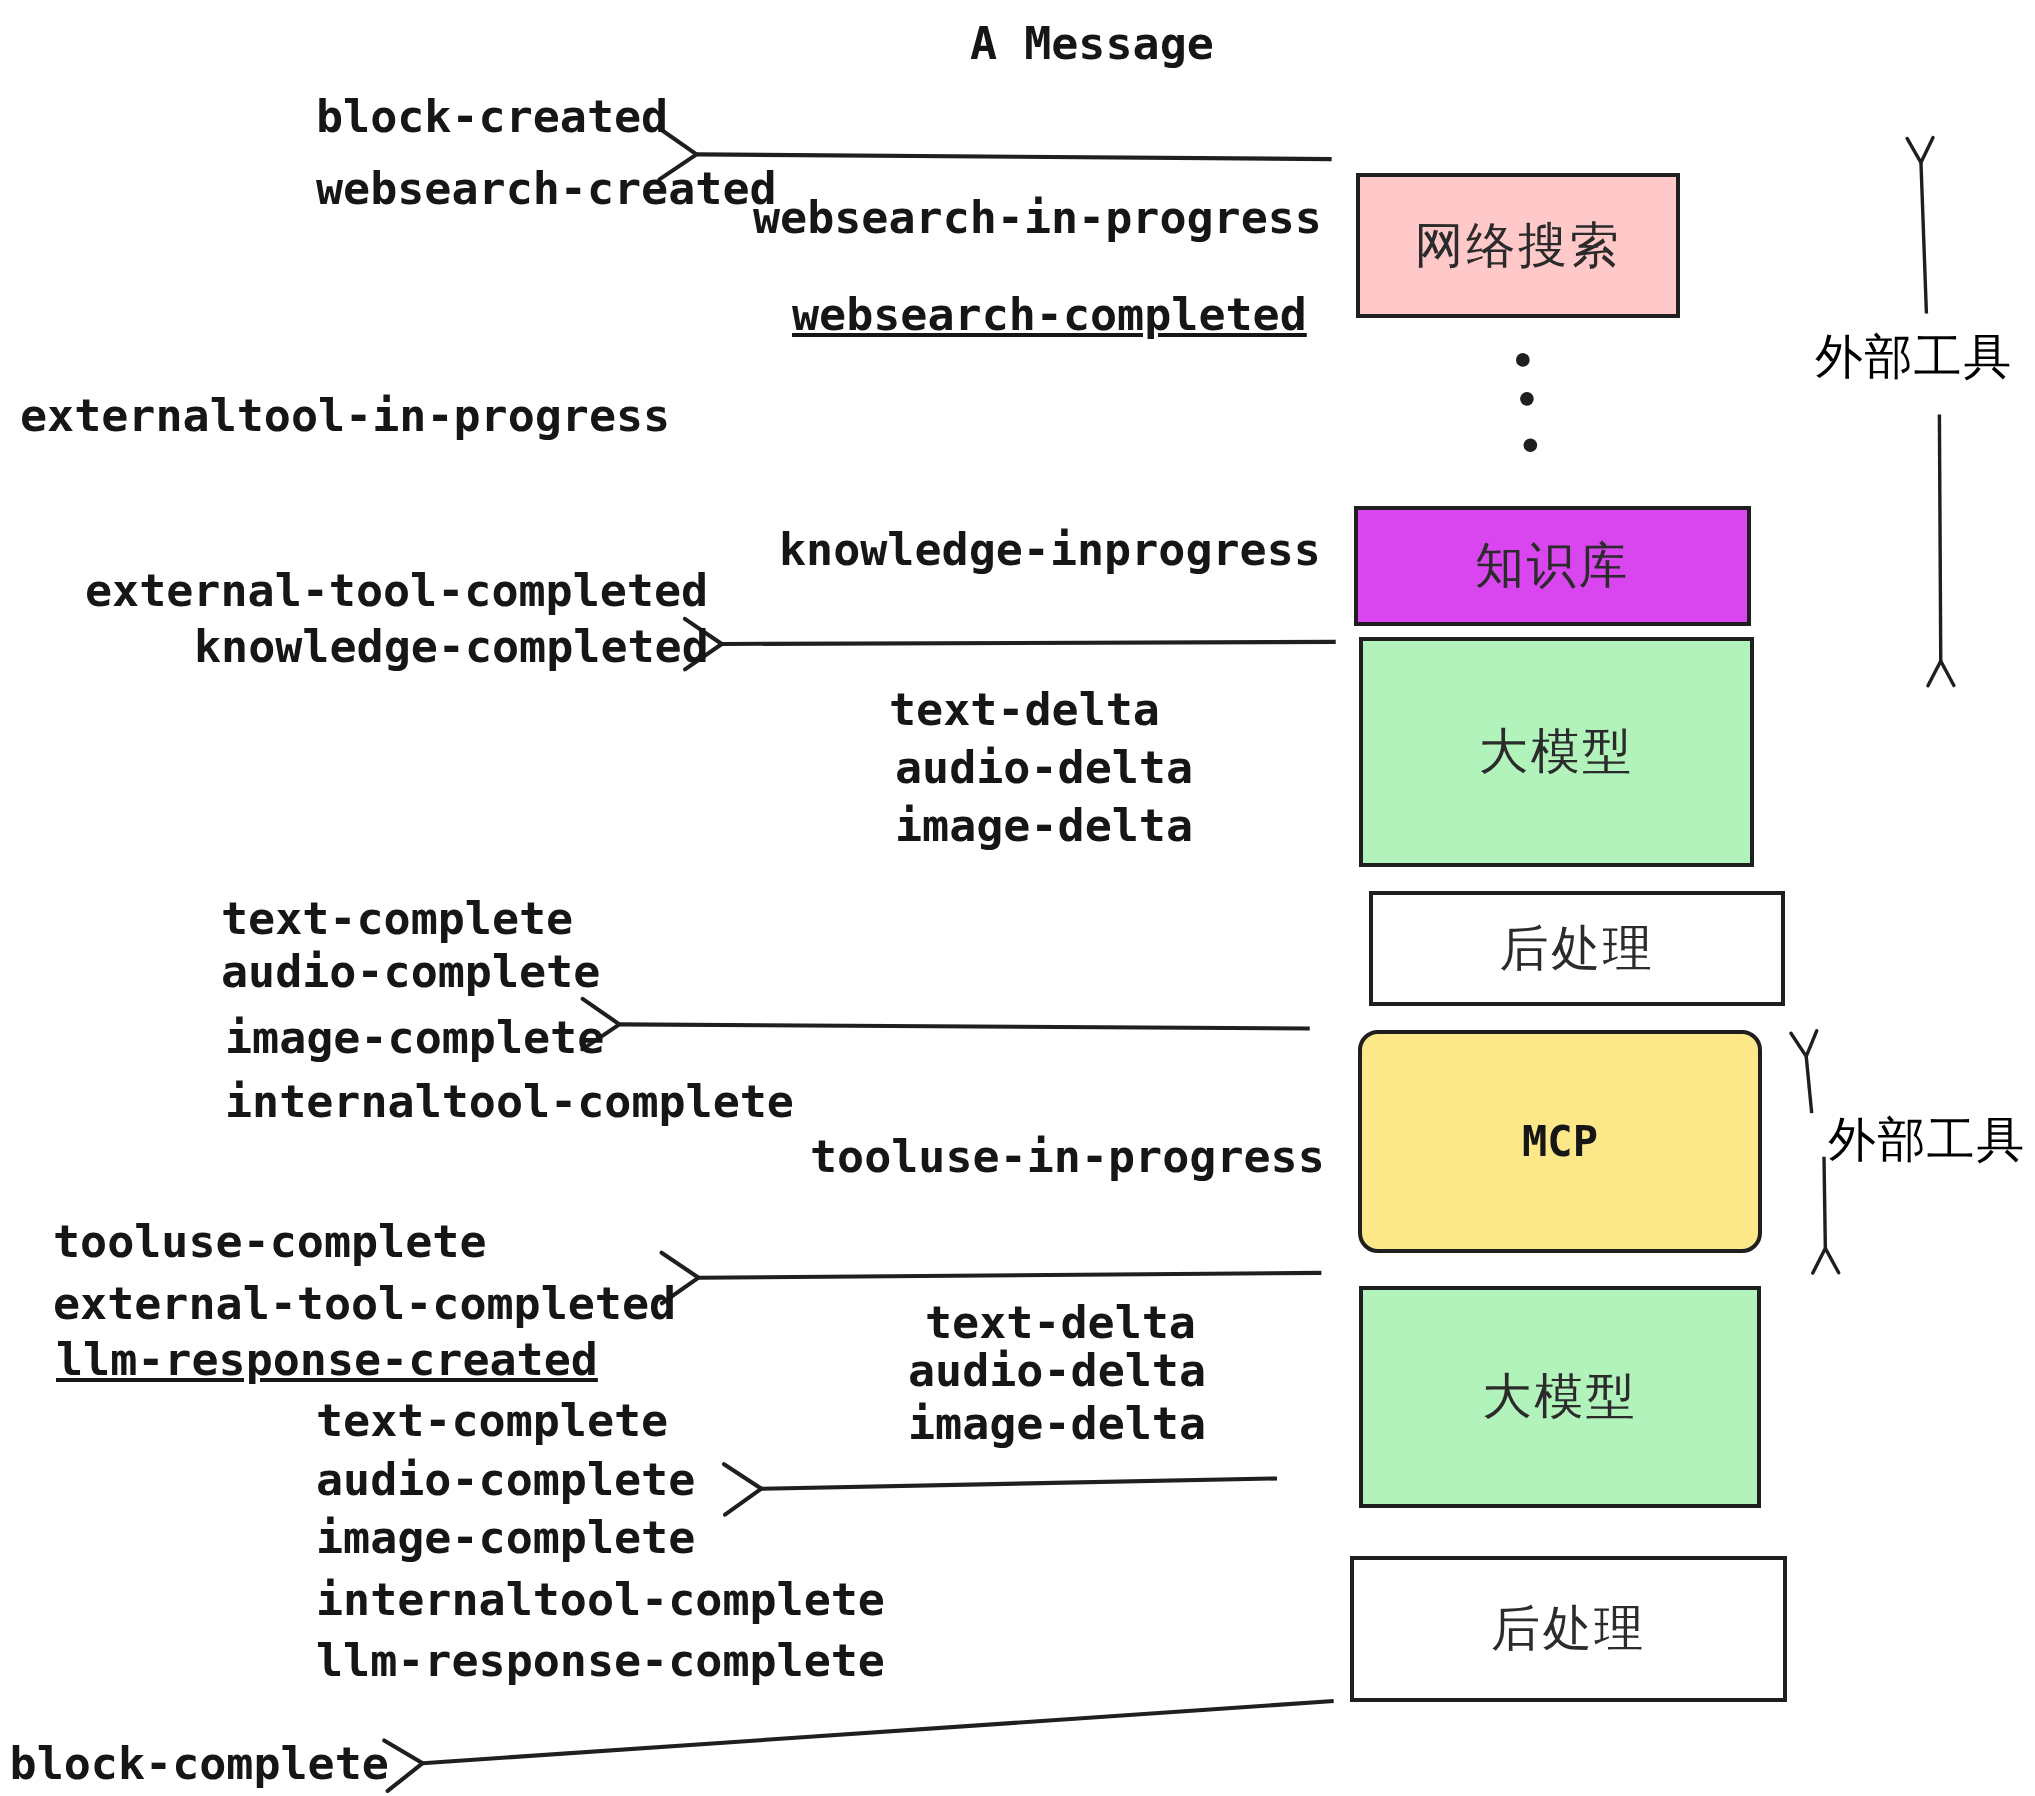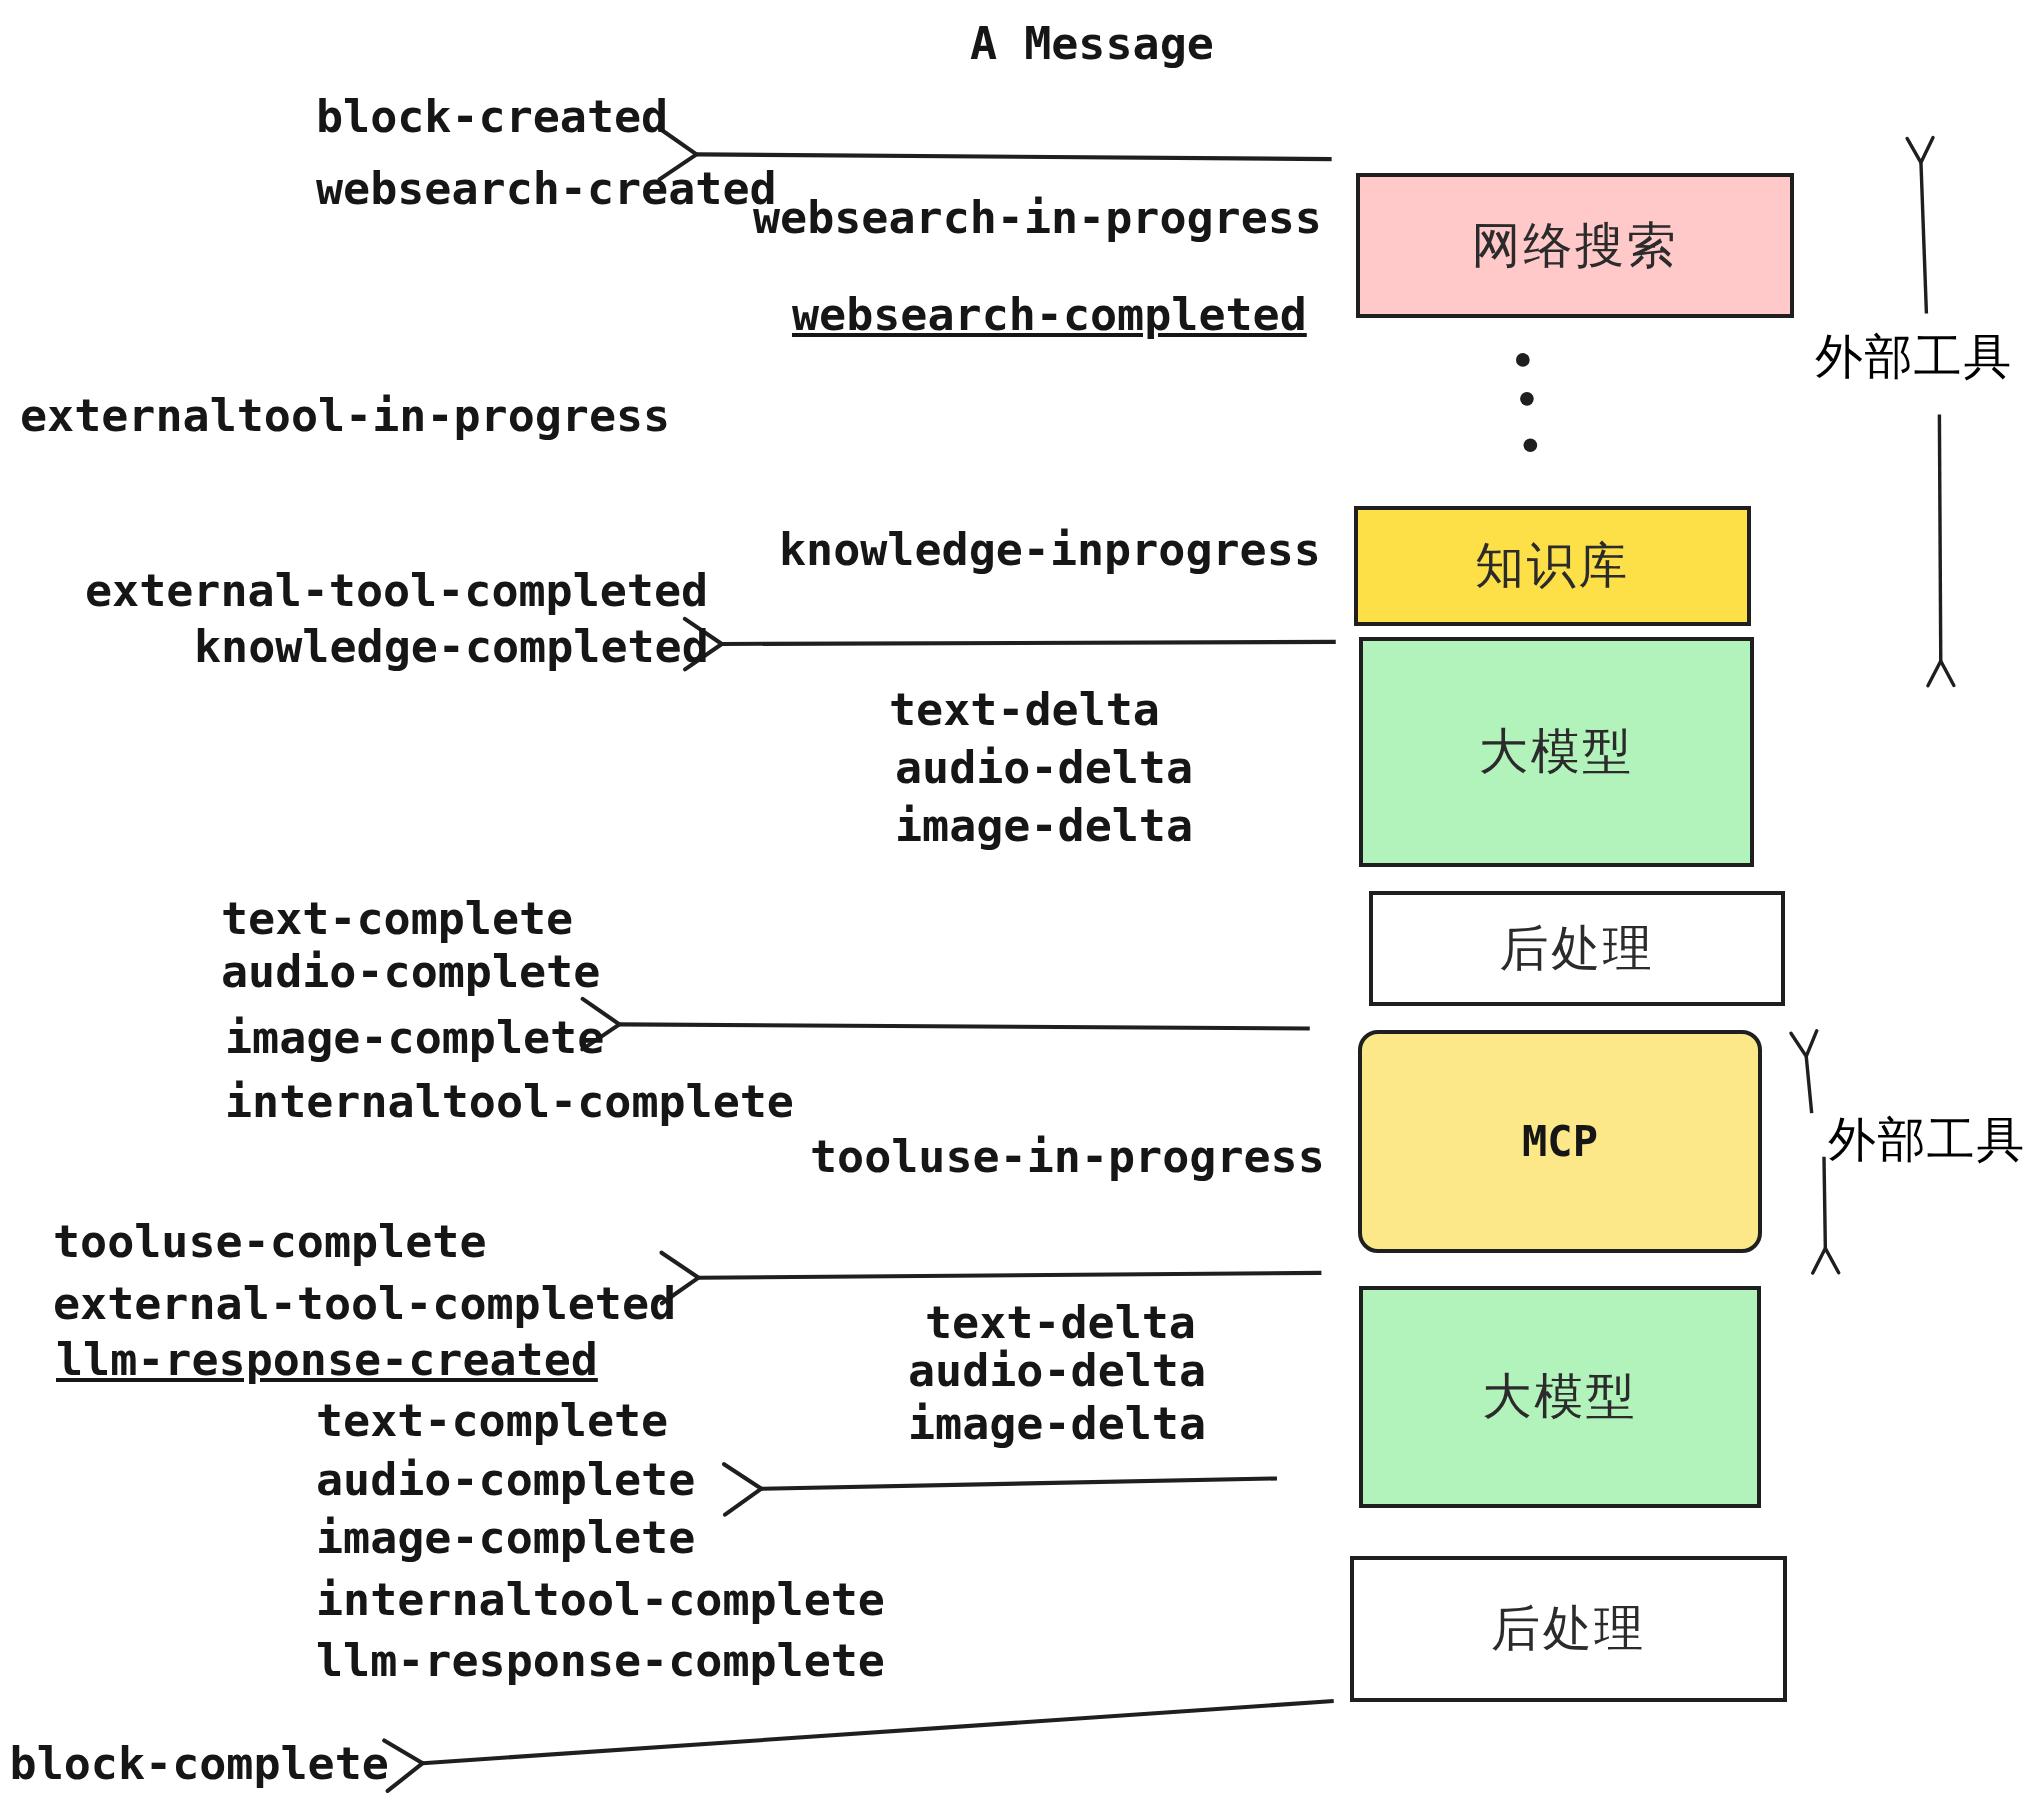--- a/index.html
+++ b/index.html
@@ -95,24 +95,24 @@
 
     <g fill="#1f1f1f">
       <circle cx="2230" cy="527" r="10"></circle>
       <circle cx="2236" cy="584" r="10"></circle>
       <circle cx="2241" cy="652" r="10"></circle>
     </g>
   </svg>
 
   <div class="page-title" style="left:970px; top:20.5px;">A Message</div>
 
-  <div class="node" style="left: 1356px; top: 173px; width: 438px; height: 145px; background-color: rgb(255, 201, 201);">
+  <div class="node" style="left: 1356px; top: 173px; width: 324px; height: 145px; background-color: rgb(255, 201, 201);">
     <span class="node-label">网络搜索</span>
   </div>
-  <div class="node" style="left: 1354px; top: 506px; width: 397px; height: 120px; background-color: #fde047;">
+  <div class="node" style="left: 1354px; top: 506px; width: 397px; height: 120px; background-color: #d946ef;">
     <span class="node-label">知识库</span>
   </div>
   <div class="node" style="left: 1359px; top: 637px; width: 395px; height: 230px; background-color: rgb(178, 242, 187);">
     <span class="node-label">大模型</span>
   </div>
   <div class="node" style="left: 1369px; top: 891px; width: 416px; height: 115px; background-color: rgb(255, 255, 255);">
     <span class="node-label">后处理</span>
   </div>
   <div class="node" style="left: 1358px; top: 1030px; width: 404px; height: 223px; background-color: rgb(252, 232, 136); border-radius: 20px;">
     <span class="node-label mono">MCP</span>

